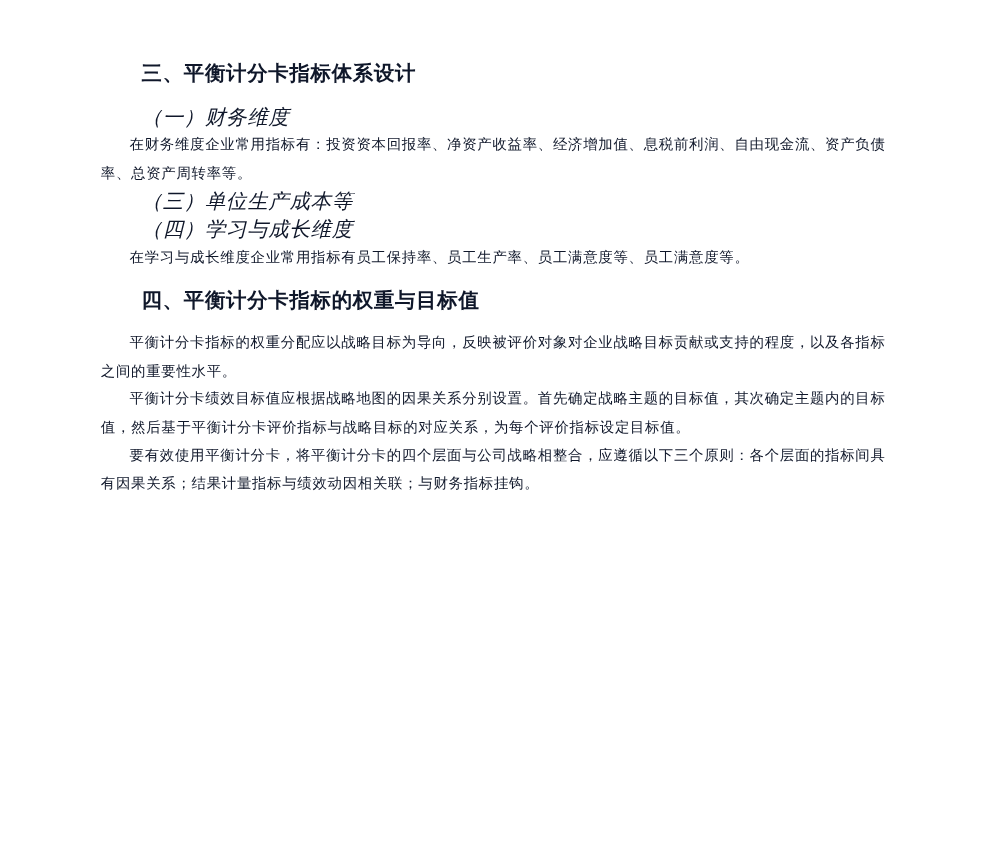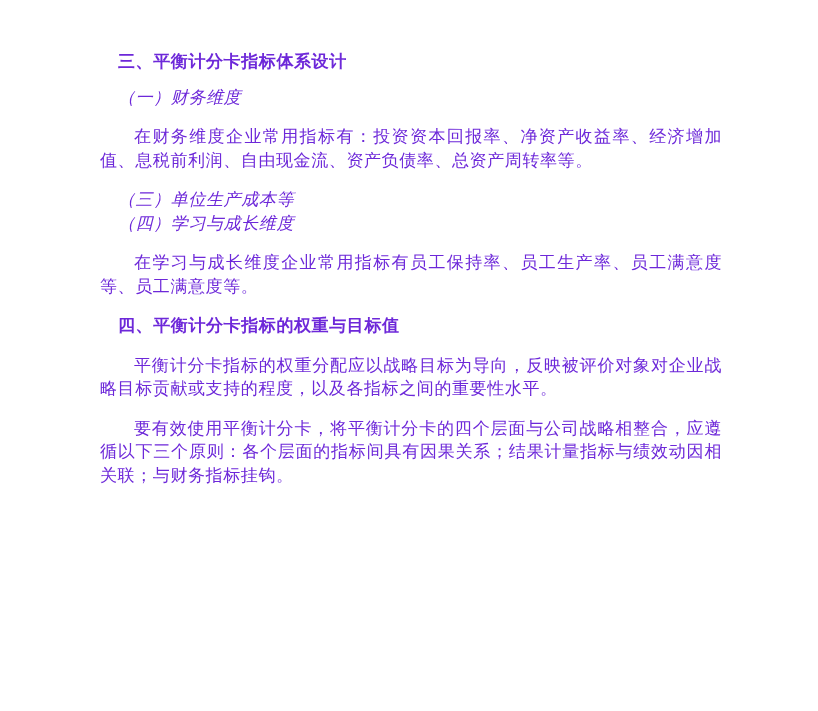--- a/index.html
+++ b/index.html
@@ -9,21 +9,21 @@
   body {
     width: 818px;
     height: 711px;
     background: #ffffff;
     overflow: hidden;
   }
   .page {
     box-sizing: content-box;
     padding: 38px 0 0 84px;
     width: 654px;
-    color: #6d28d9;
+    color: #0f172a;
   }
   .sec-heading {
     font-family: "Liberation Sans", sans-serif;
     font-weight: bold;
     font-size: 17px;
     line-height: 23.5px;
     letter-spacing: 0.6px;
     margin: 12px 0;
     text-indent: 2em;
   }
@@ -31,24 +31,24 @@
     font-family: "Liberation Serif", serif;
     font-size: 17px;
     line-height: 23.5px;
     letter-spacing: 0.6px;
     margin: 0;
     text-indent: 2em;
     font-style: italic;
   }
   .para {
     font-family: "Liberation Serif", serif;
-    font-size: 17px;
+    font-size: 12px;
     line-height: 23.5px;
     letter-spacing: 0.6px;
-    margin: 16px;
+    margin: 0;
     text-indent: 2em;
     text-align: justify;
   }
 </style>
 </head>
 <body>
 
 <main class="page">
 
   <h2 class="sec-heading">三、平衡计分卡指标体系设计</h2>
@@ -58,17 +58,18 @@
 
 
   <p class="sub-heading">（三）单位生产成本等</p>
 
   <p class="sub-heading">（四）学习与成长维度</p>
   <p class="para">在学习与成长维度企业常用指标有员工保持率、员工生产率、员工满意度等、员工满意度等。</p>
 
   <h2 class="sec-heading">四、平衡计分卡指标的权重与目标值</h2>
 
   <p class="para">平衡计分卡指标的权重分配应以战略目标为导向，反映被评价对象对企业战略目标贡献或支持的程度，以及各指标之间的重要性水平。</p>
+  <p class="para">平衡计分卡绩效目标值应根据战略地图的因果关系分别设置。首先确定战略主题的目标值，其次确定主题内的目标值，然后基于平衡计分卡评价指标与战略目标的对应关系，为每个评价指标设定目标值。</p>
 
 
   <p class="para">要有效使用平衡计分卡，将平衡计分卡的四个层面与公司战略相整合，应遵循以下三个原则：各个层面的指标间具有因果关系；结果计量指标与绩效动因相关联；与财务指标挂钩。</p>
 
 </main>
 
 </body></html>

